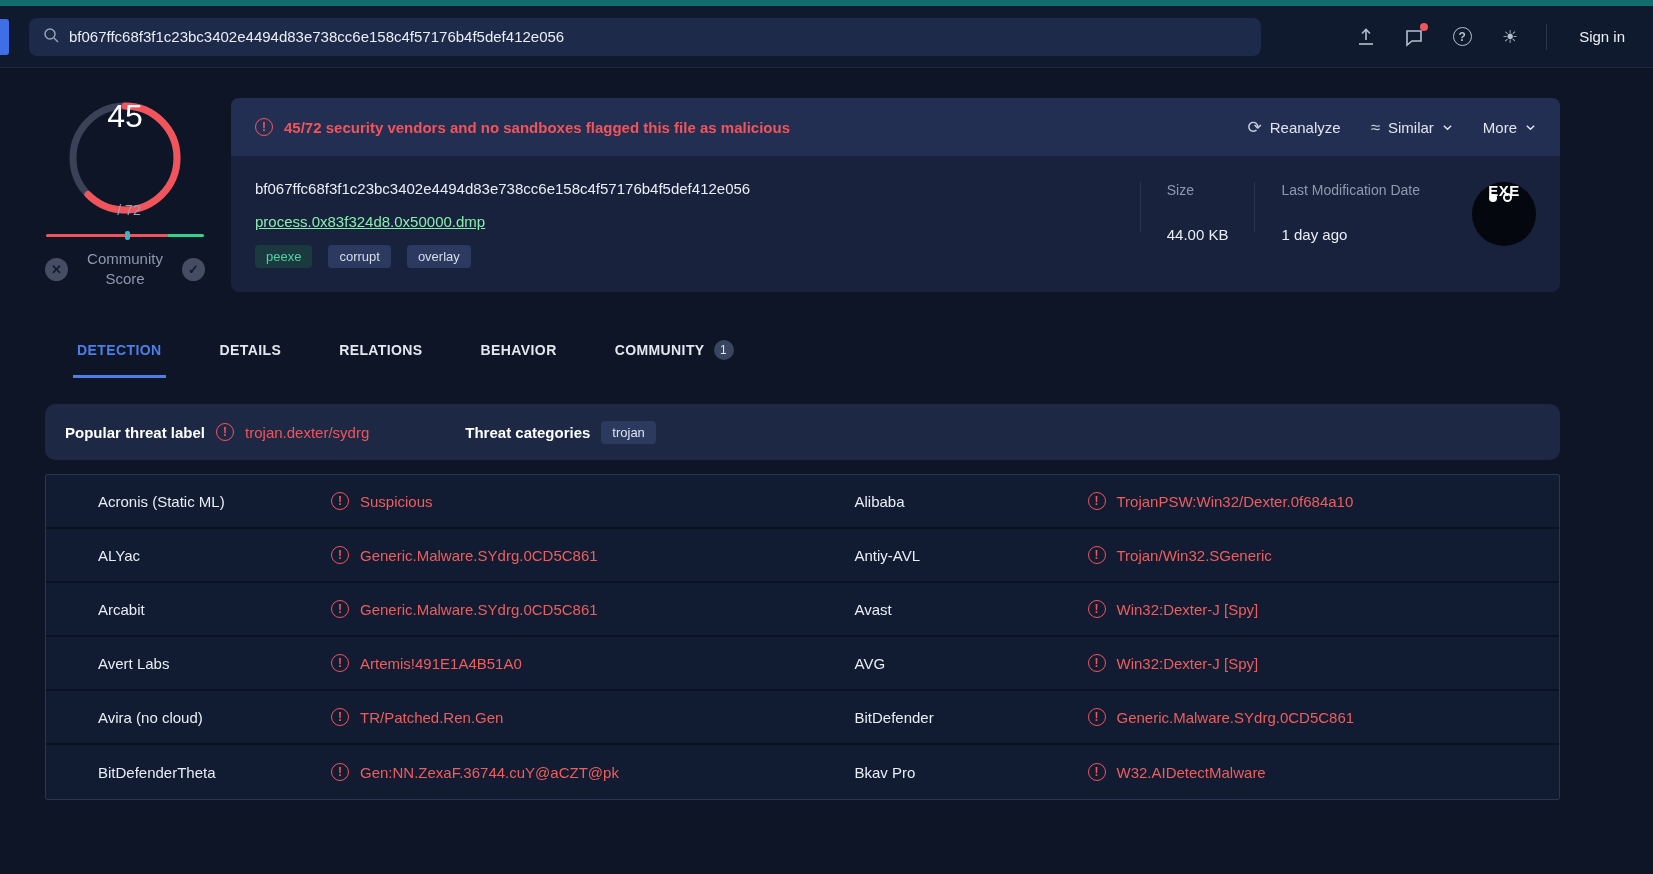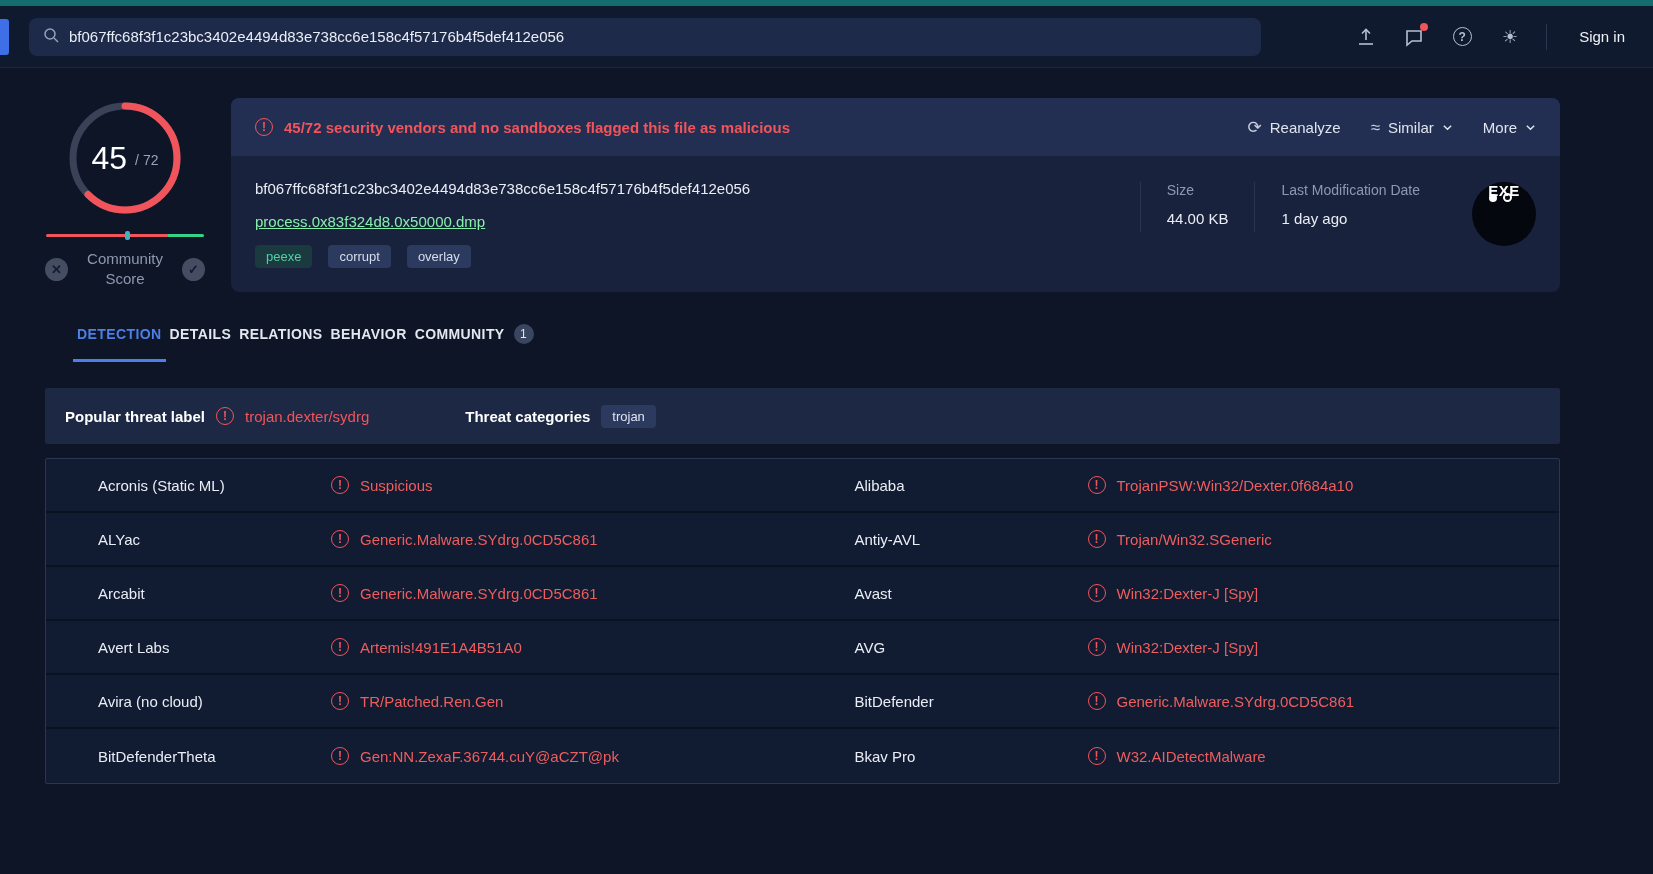--- a/index.html
+++ b/index.html
@@ -48,22 +48,22 @@
   .signin { color:#eef1f7; font-size:15px; cursor:pointer; padding:0 8px; }
 
   
   .main { width:1515px; margin:0 0 0 45px; }
 
   
   .summary { display:flex; gap:26px; margin-top:30px; }
   .gauge-col { width:160px; flex:none; display:flex; flex-direction:column; align-items:center; }
   .gauge-wrap { position:relative; width:120px; height:120px; }
   .gauge-center {
-    position:absolute; inset:0; display:flex; flex-direction:row;
-    align-items:center; justify-content:center;
+    position:absolute; inset:0; display:flex; flex-direction:column;
+    align-items:center; justify-content:space-between;
   }
   .gauge-score { font-size:32px; color:#ffffff; }
   .gauge-total { font-size:14px; color:#98a2b8; margin-top:3px;margin-left:8px; }
   .score-bar {
     position:relative; width:158px; height:3px; margin-top:16px; border-radius:2px;
     background:linear-gradient(to right, #f2545b 0%, #f2545b 77%, #35d28a 77%, #35d28a 100%);
   }
   .score-marker {
     position:absolute; left:50%; top:-3px; width:5px; height:9px;
     background:#3bb3c3; border-radius:2px;
@@ -106,47 +106,47 @@
   .tag {
     background:#2c3a5f; color:#d6ddeb; font-size:13px; padding:4px 11px;
     border-radius:4px; cursor:pointer;
   }
   .tag.green { background:#1b3a40; color:#4fd1a1; }
 
   .file-meta { display:flex; align-items:flex-start; margin-top:2px; }
   .meta-divider { width:1px; height:50px; background:#2a3550; }
   .meta-col { padding:0 26px; min-width:100px; }
   .meta-label { color:#8e99b0; font-size:14px; }
-  .meta-value { color:#e9edf5; font-size:15px; margin-top:12px; }
+  .meta-value { color:#e9edf5; font-size:15px; margin-top:28px; }
   .exe-badge {
     position:relative; width:64px; height:64px; border-radius:50%;
     background:#04070e; margin-left:26px; flex:none;
     display:flex; align-items:flex-start; justify-content:center; padding-bottom:12px;
   }
   .exe-text { color:#ffffff; font-weight:bold; font-size:15px; letter-spacing:.5px; }
   .exe-dot1 { position:absolute; top:12px; left:17px; width:8px; height:8px; border-radius:50%; background:#ffffff; }
   .exe-dot2 { position:absolute; top:11px; left:31px; width:9px; height:9px; border-radius:50%; border:2.5px solid #ffffff; }
 
   
-  .tabs { display:flex; margin-top:28px; padding-left:28px; }
+  .tabs { display:flex; gap:50px; margin-top:44px; padding-left:28px; }
   .tab {
     font-size:14px; font-weight:bold; letter-spacing:.4px; color:#e2e7f0;
     padding:4px 4px 15px 4px; border-bottom:3px solid transparent; cursor:pointer;
     display:flex; align-items:center; gap:9px;
   }
   .tab.active { color:#4d7fe8; border-bottom-color:#4d7fe8; }
   .tab-badge {
     background:#3a4560; color:#dfe4ee; font-size:12px; font-weight:normal;
     min-width:20px; height:20px; border-radius:10px;
     display:flex; align-items:center; justify-content:center; padding:0 6px;
   }
 
   
   .threat-bar {
-    margin-top:26px; background:#1d2845; border-radius:2px; height:56px;
+    margin-top:26px; background:#1d2845; border-radius:10px; height:56px;
     display:flex; align-items:center; padding:0 20px;
   }
   .threat-group { display:flex; align-items:center; gap:11px; }
   .threat-label { font-weight:bold; font-size:15px; color:#ffffff; white-space:nowrap; }
   .threat-value { color:#f2545b; font-size:15px; cursor:pointer; }
   .tg2 { margin-left:96px; }
   .tg3 { margin-left:auto; margin-right:172px; }
   .pill {
     background:#2c3a5f; color:#dfe5f0; font-size:13px; padding:4px 11px;
     border-radius:4px; cursor:pointer; white-space:nowrap;

